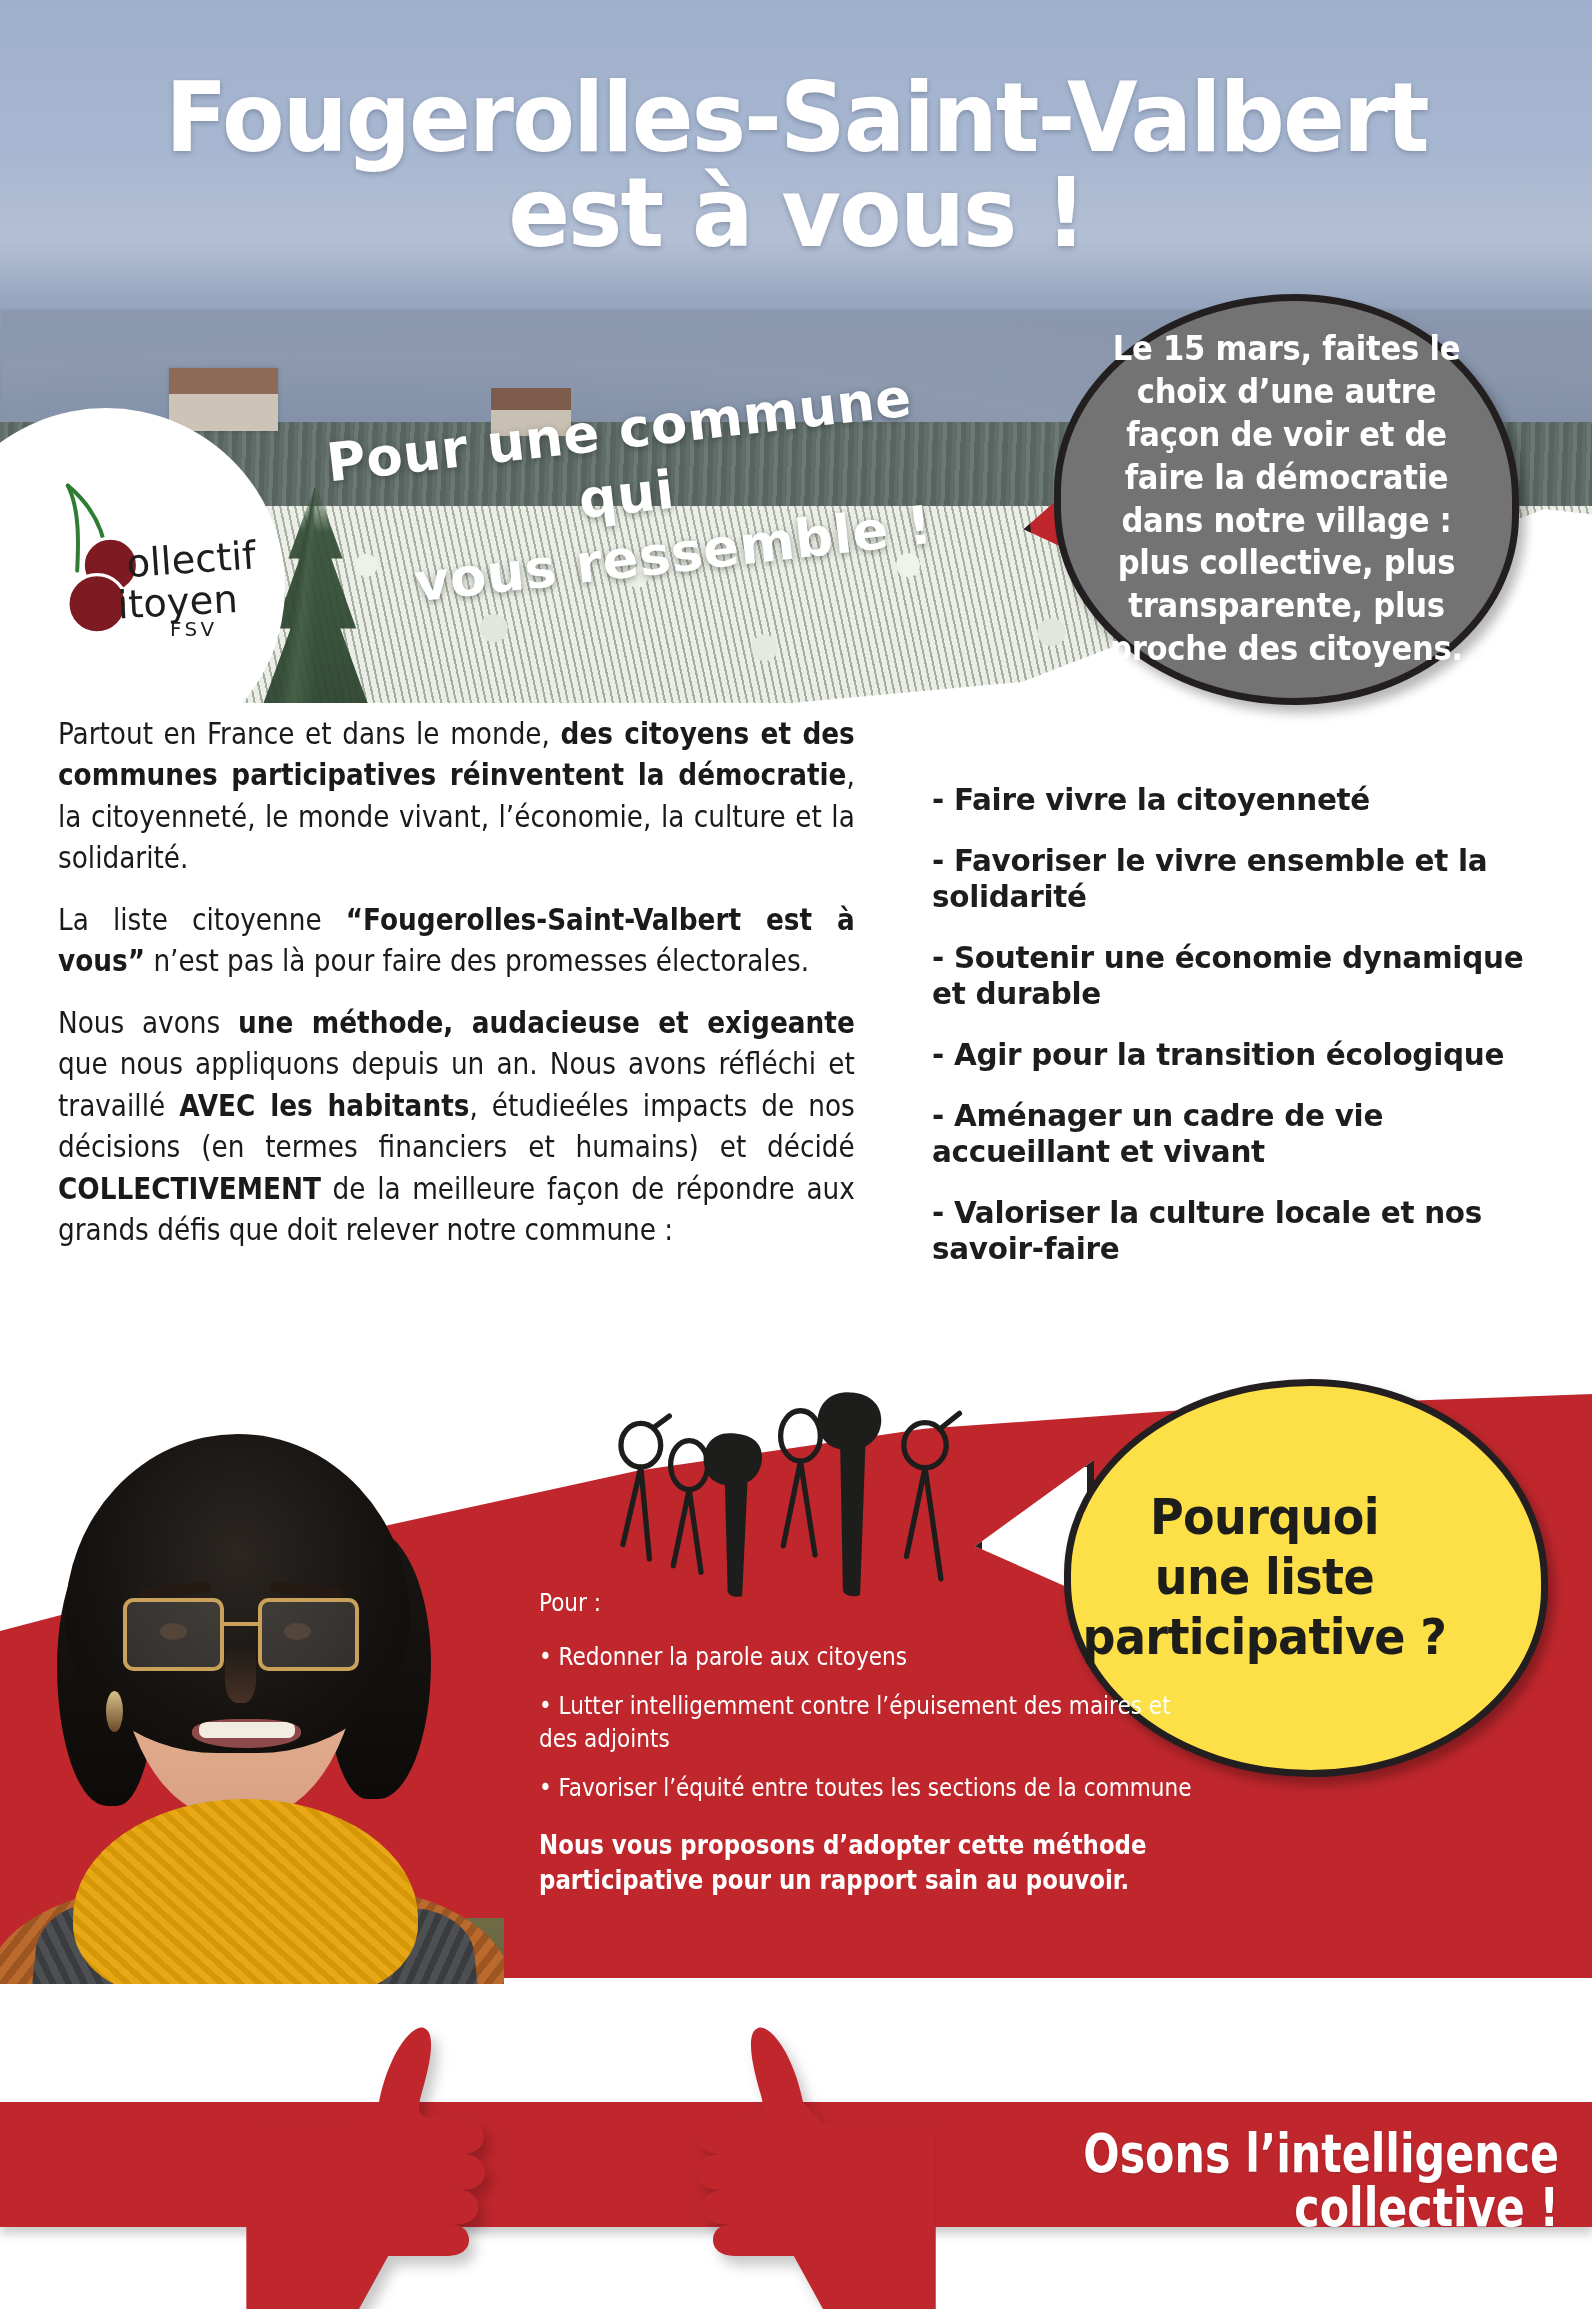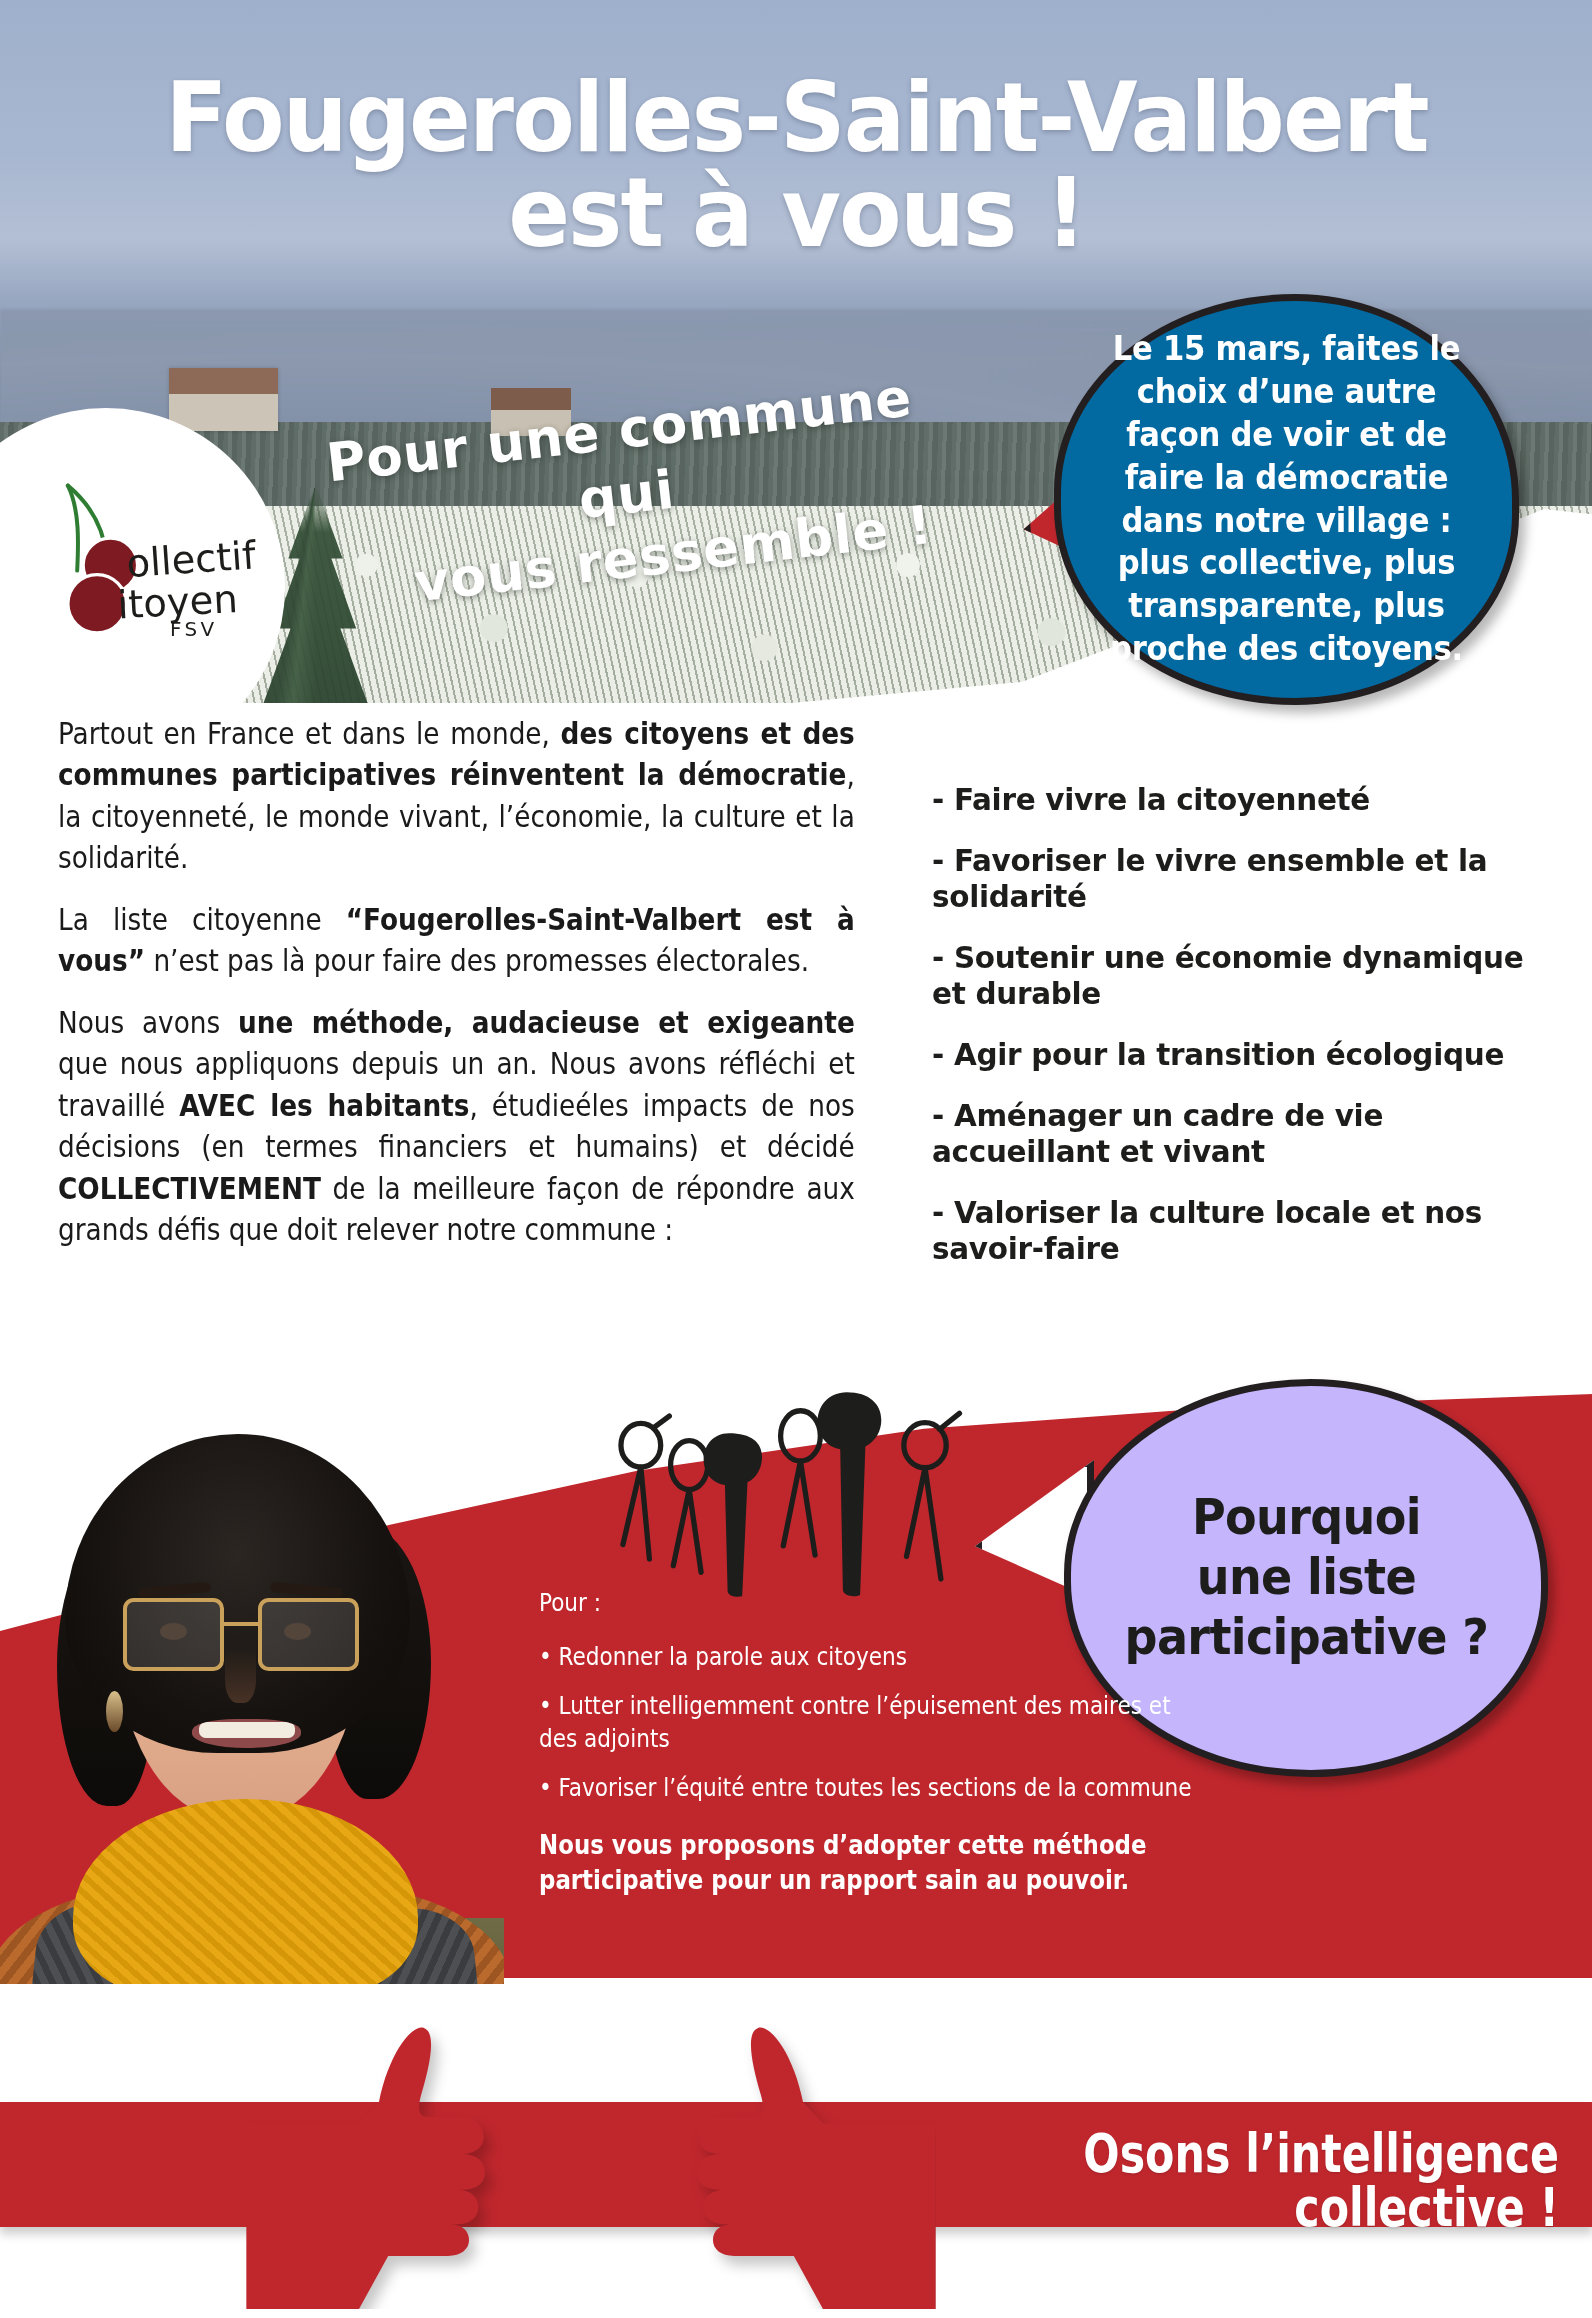--- a/index.html
+++ b/index.html
@@ -113,21 +113,21 @@
     letter-spacing:0.7px;
     transform:rotate(-6.5deg);
     text-shadow:0 2px 6.6px rgba(30,40,30,.45);
   }
   .title-sub .s2 { display:block; padding-left:80px; }
 
   
   .bubble-red {
     position:absolute; left:1054px; top:294px;
     width:465px; height:411px;
-    background:#0369a1;
+    background:#737373;
     border:7.3px solid #231f20;
     border-radius:54% 50% 50% 54% / 50% 52% 48% 50%;
     box-shadow:6.6px 8px 10.6px rgba(0,0,0,.28);
     display:flex; align-items:center; justify-content:center;
   }
   .bubble-red-txt {
     color:#ffffff; text-align:center;
     font-family:"DejaVu Sans", sans-serif;
     font-weight:700; font-size:33px; line-height:1.30;
     padding:0 35px; transform:scaleX(0.93);
@@ -233,24 +233,24 @@
     background:linear-gradient(180deg,#6e6b45,#5a5838); }
   .p-earring { position:absolute; left:113px; top:264px; width:17px; height:41px;
     background:linear-gradient(180deg,#d7c08a,#6b4a2a); border-radius:50%; }
 
   
   .figures { position:absolute; left:584px; top:1367px; width:425px; height:265px; }
 
   
   .bubble-white {
     position:absolute; left:1064px; top:1379px; width:484px; height:398px;
-    background:#c4b5fd; border:7.3px solid #231f20;
+    background:#fde047; border:7.3px solid #231f20;
     border-radius:52% 50% 50% 52% / 50% 52% 48% 50%;
     box-shadow:6px 8px 10.6px rgba(0,0,0,.30);
-    display:flex; align-items:center; justify-content:center;
+    display:flex; align-items:center; justify-content:flex-start;
   }
   .bubble-white-txt {
     color:#1d1d1b; text-align:center;
     font-family:"DejaVu Sans", sans-serif;
     font-weight:700; font-size:49px; line-height:1.22;
     transform:scaleX(0.94); letter-spacing:-0.7px;
   }
   .bubble-white-tail {
     position:absolute; left:975px; top:1460px; width:119px; height:139px;
     background:#ffffff; border:7.3px solid #231f20;

